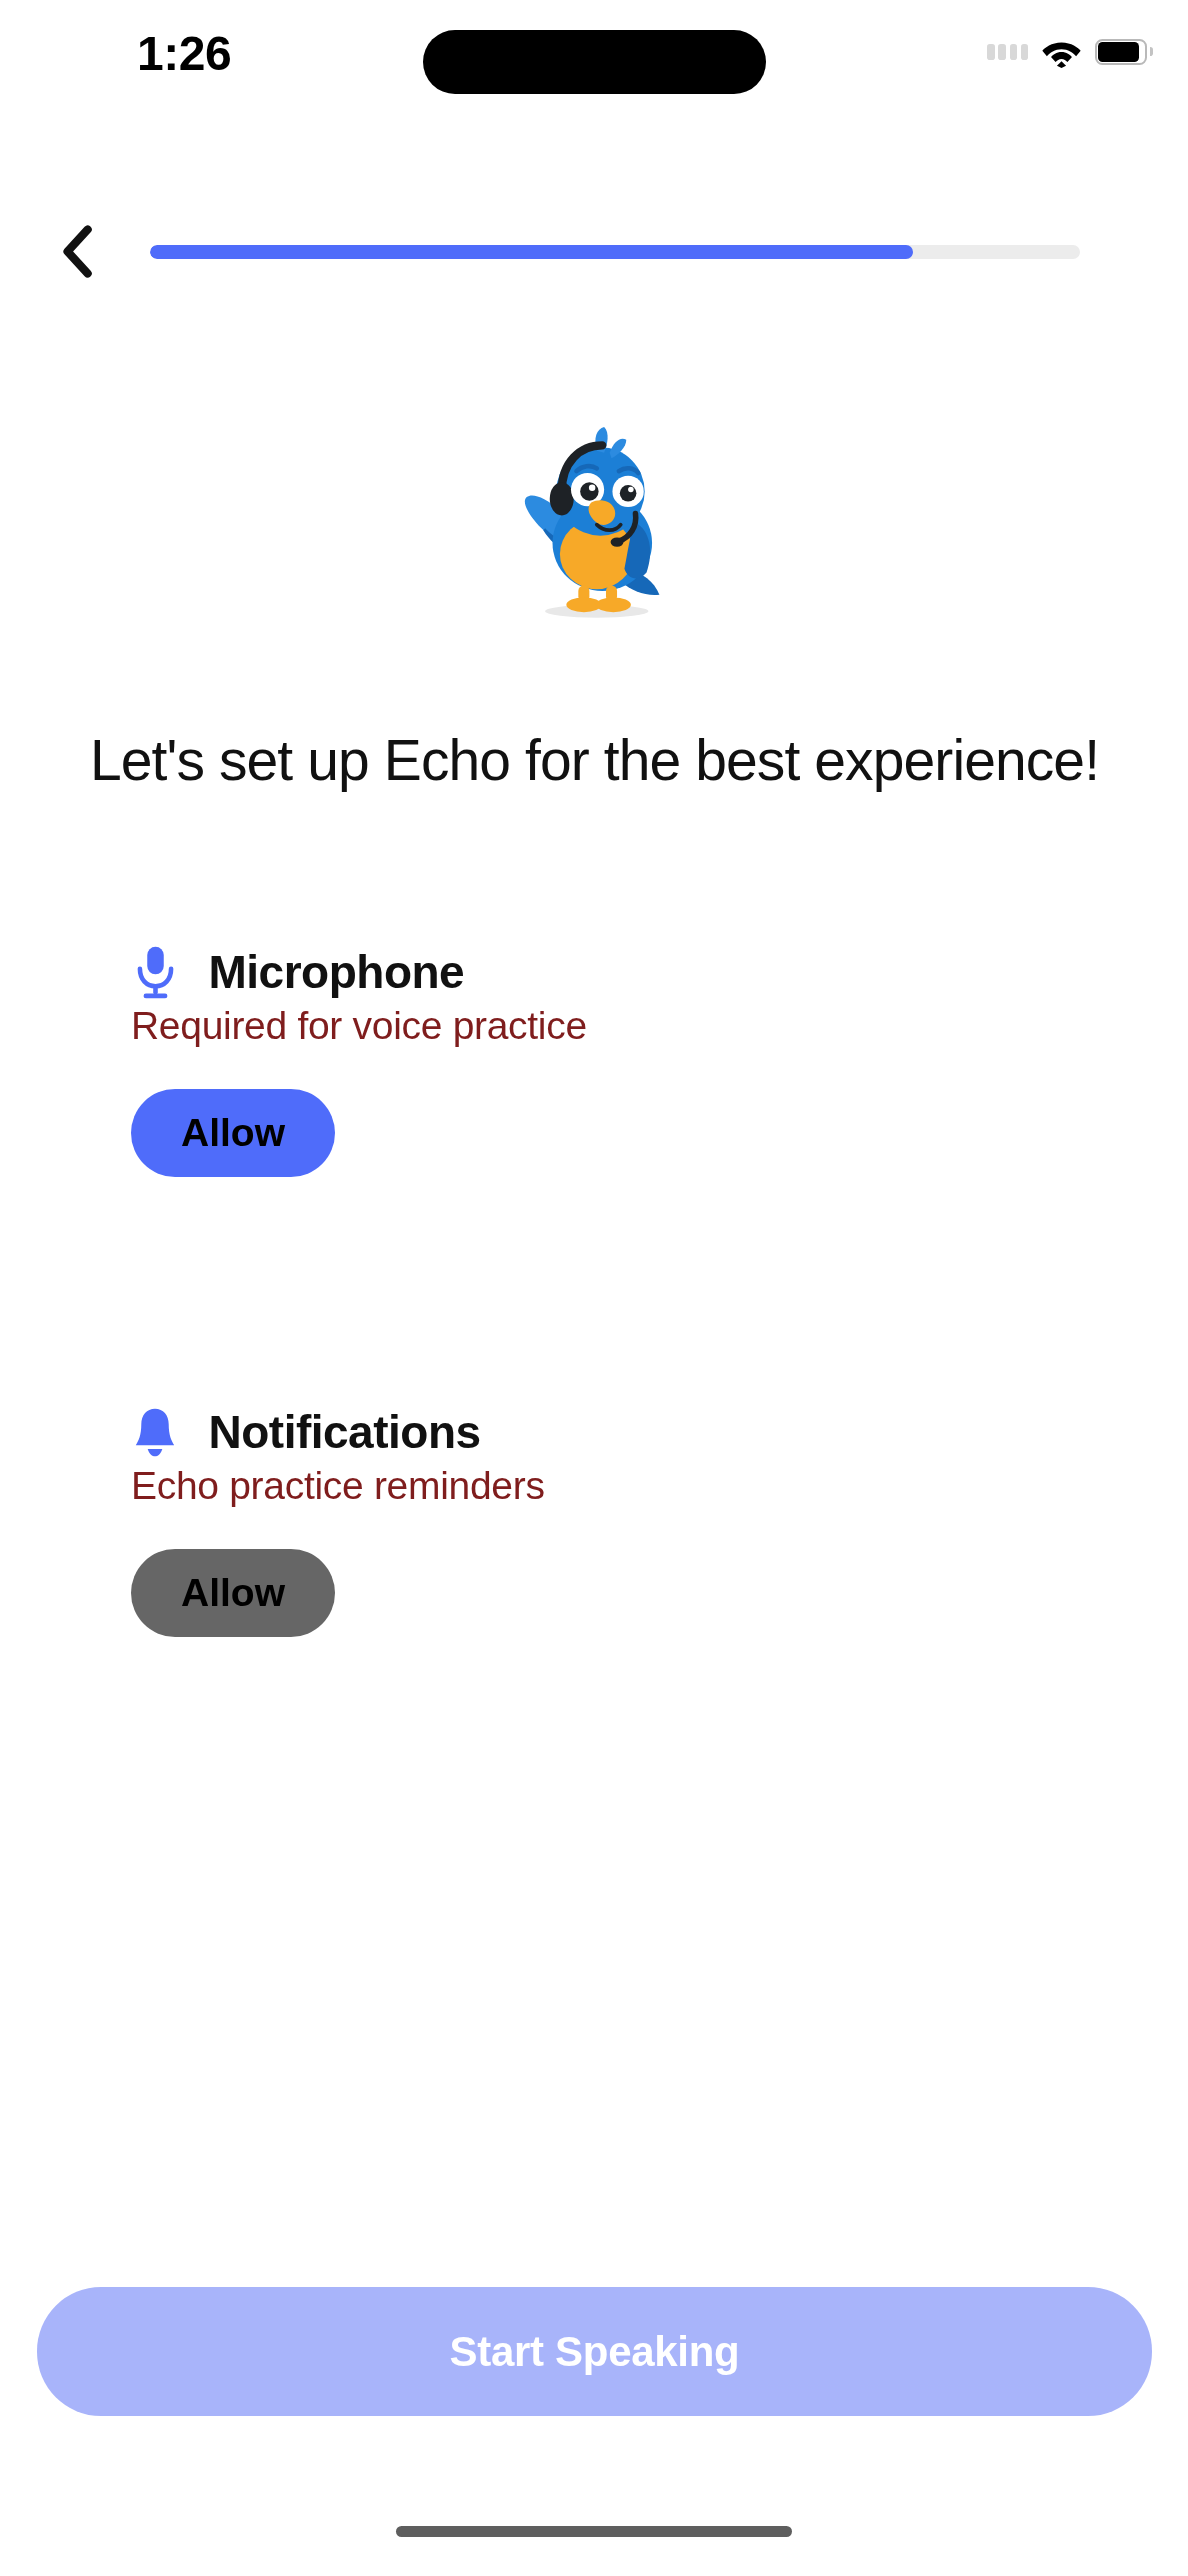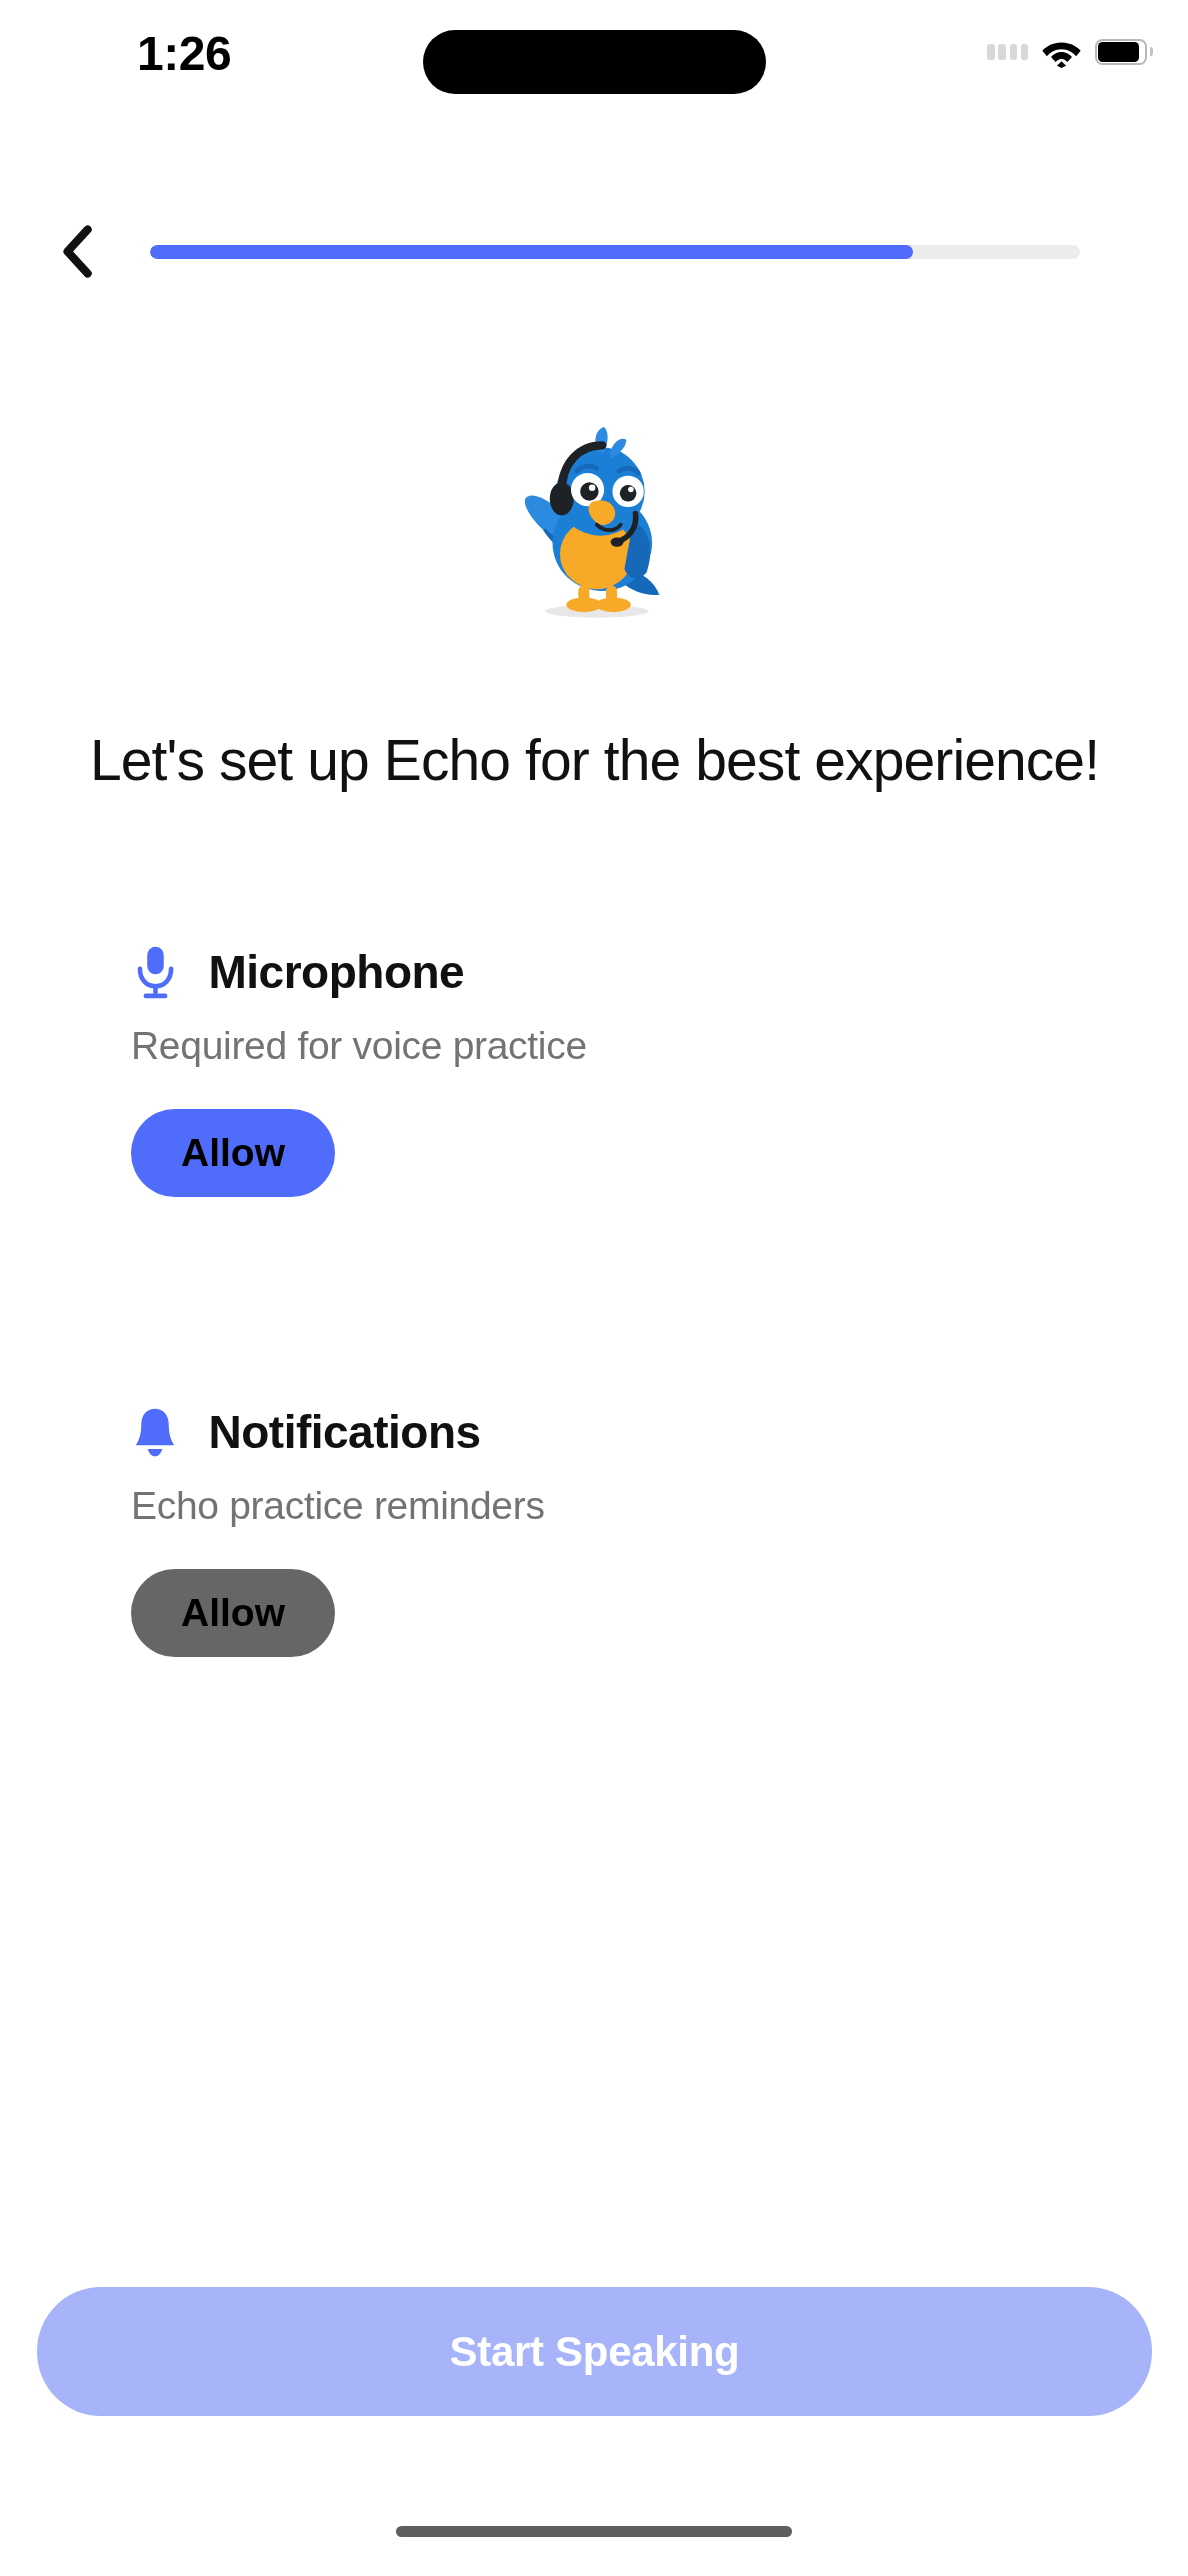--- a/index.html
+++ b/index.html
@@ -69,21 +69,21 @@
 
   
   .perm { position:absolute; left:131px; width:921px; }
   .perm-1 { top:940px; }
   .perm-2 { top:1400px; }
   .perm-head { display:flex; align-items:center; gap:29.5px; height:64px; }
   .perm-icon { width:48px; height:59px; display:flex; align-items:center; justify-content:center; }
   .perm-icon svg { display:block; }
   .perm-title { font-size:46px; font-weight:700; color:#111; letter-spacing:-0.5px; }
   .perm-sub {
-    margin-top:20px; font-size:39px; color:#737373; letter-spacing:-0.3px;
+    font-size:39px; color:#7f1d1d; letter-spacing:-0.3px;
   }
   .allow-btn {
     margin-top:41px; display:inline-flex; align-items:center; justify-content:center;
     height:88px; padding:0 50px; border-radius:44px; border:none;
     font-size:39px; font-weight:700; color:#000000; cursor:pointer;
     font-family:"Liberation Sans", sans-serif;
   }
   .allow-active { background:#4f6cfa; }
   .allow-muted  { background:#666666; }
 

